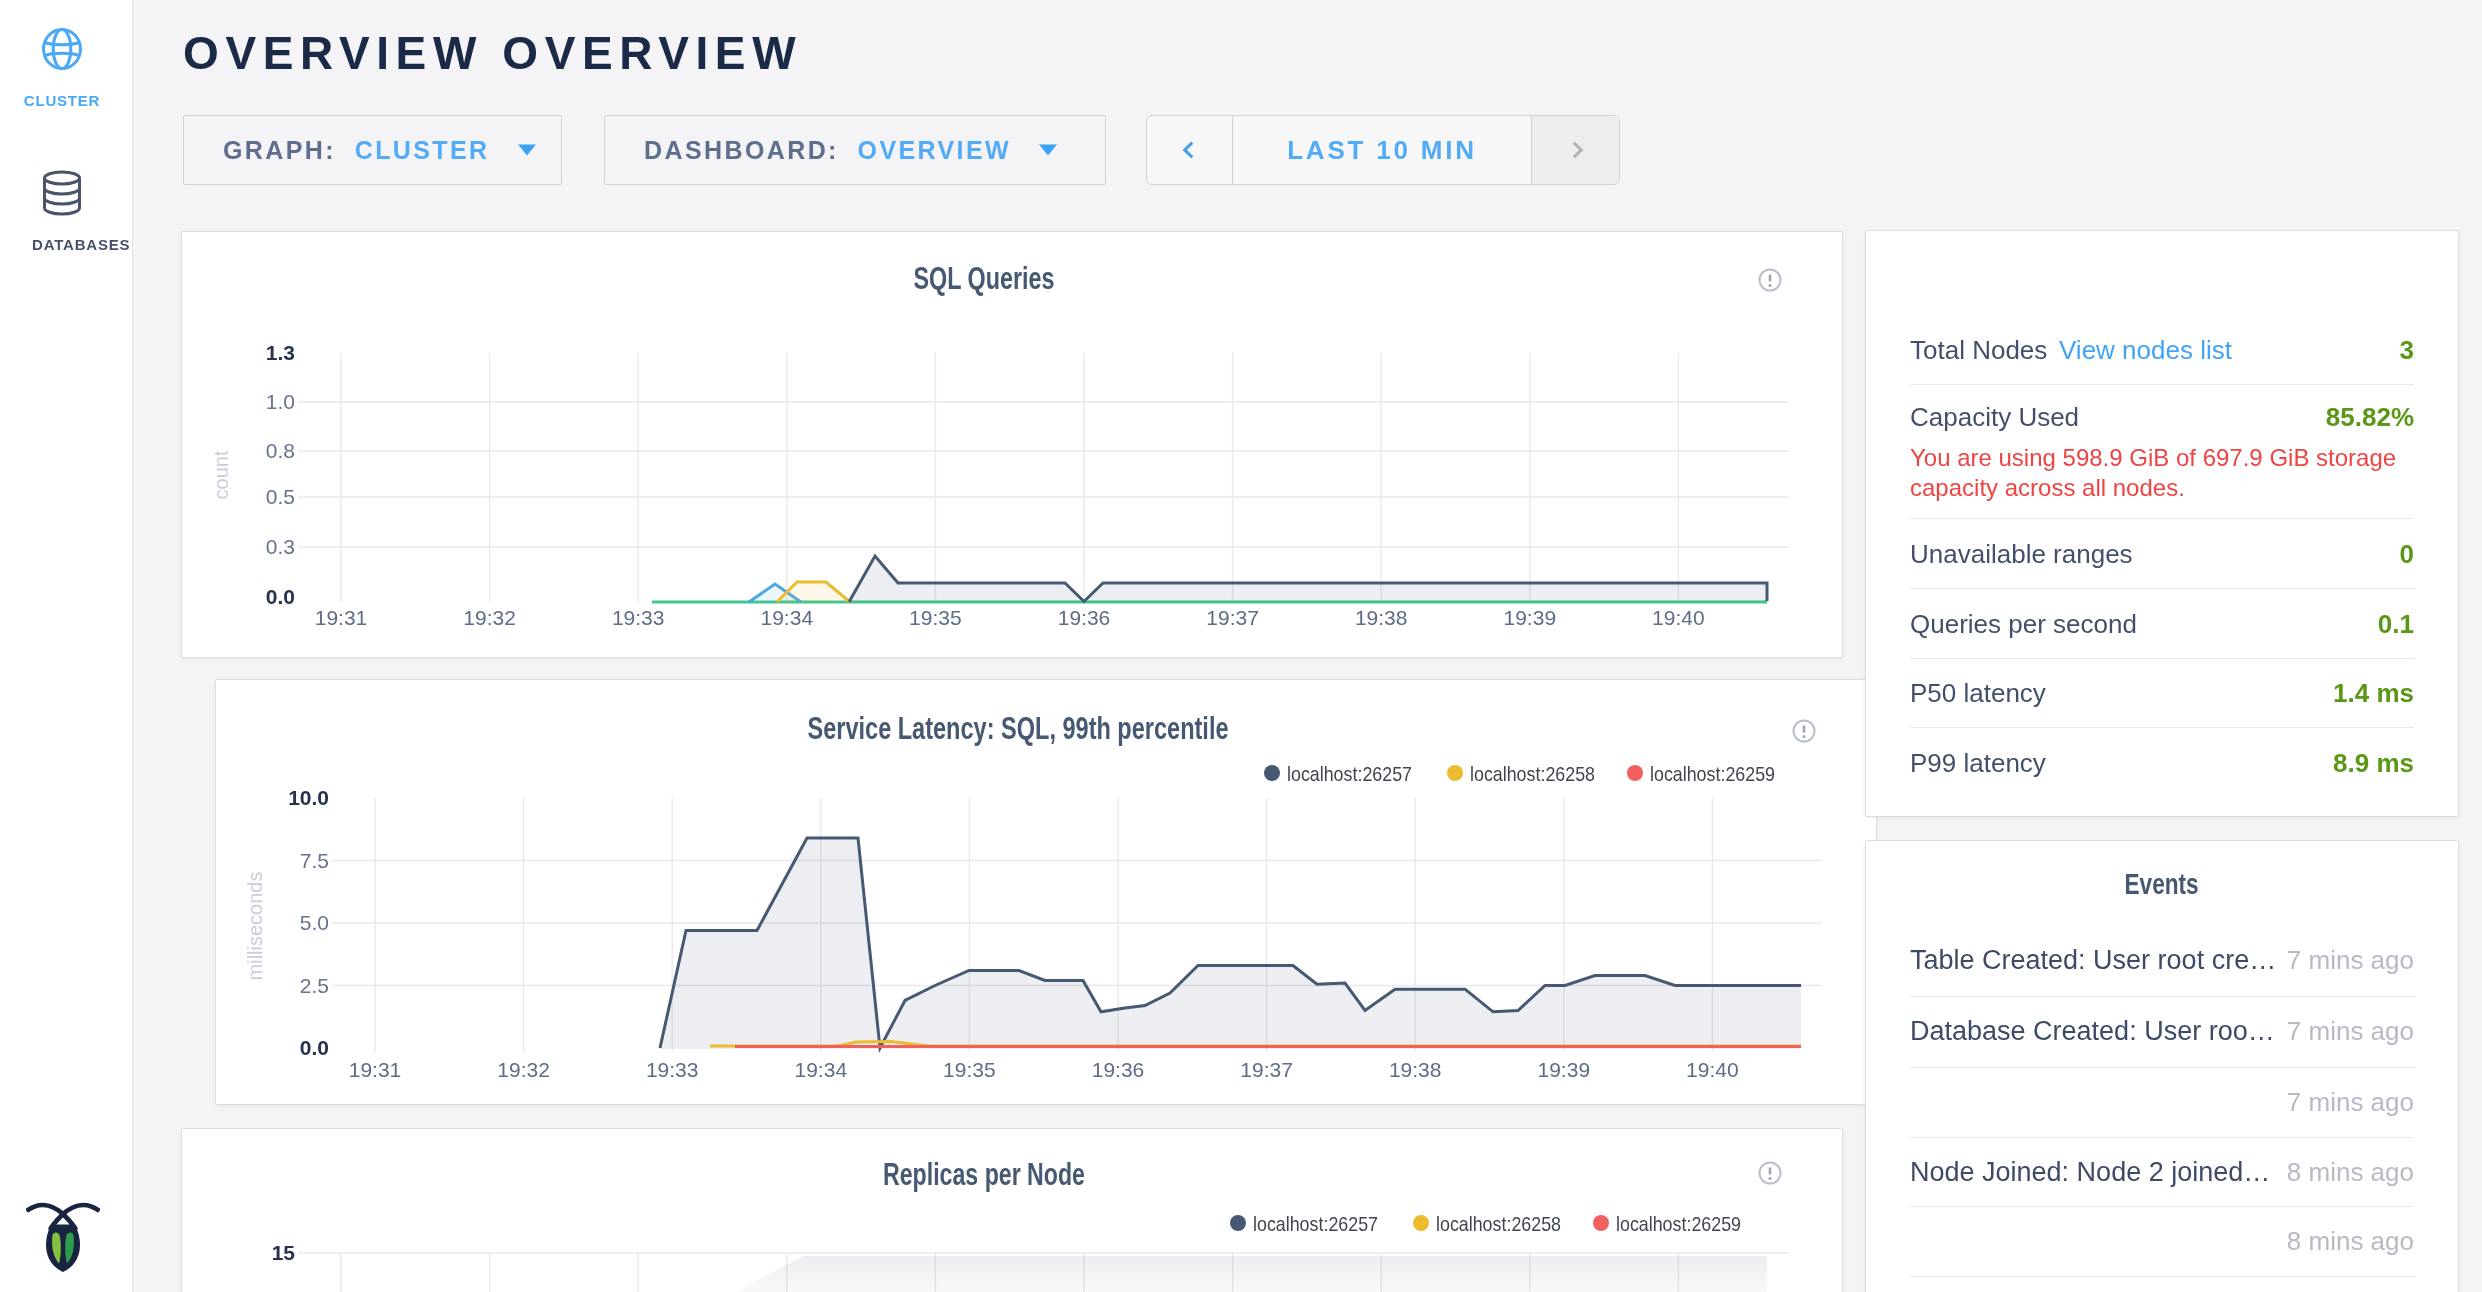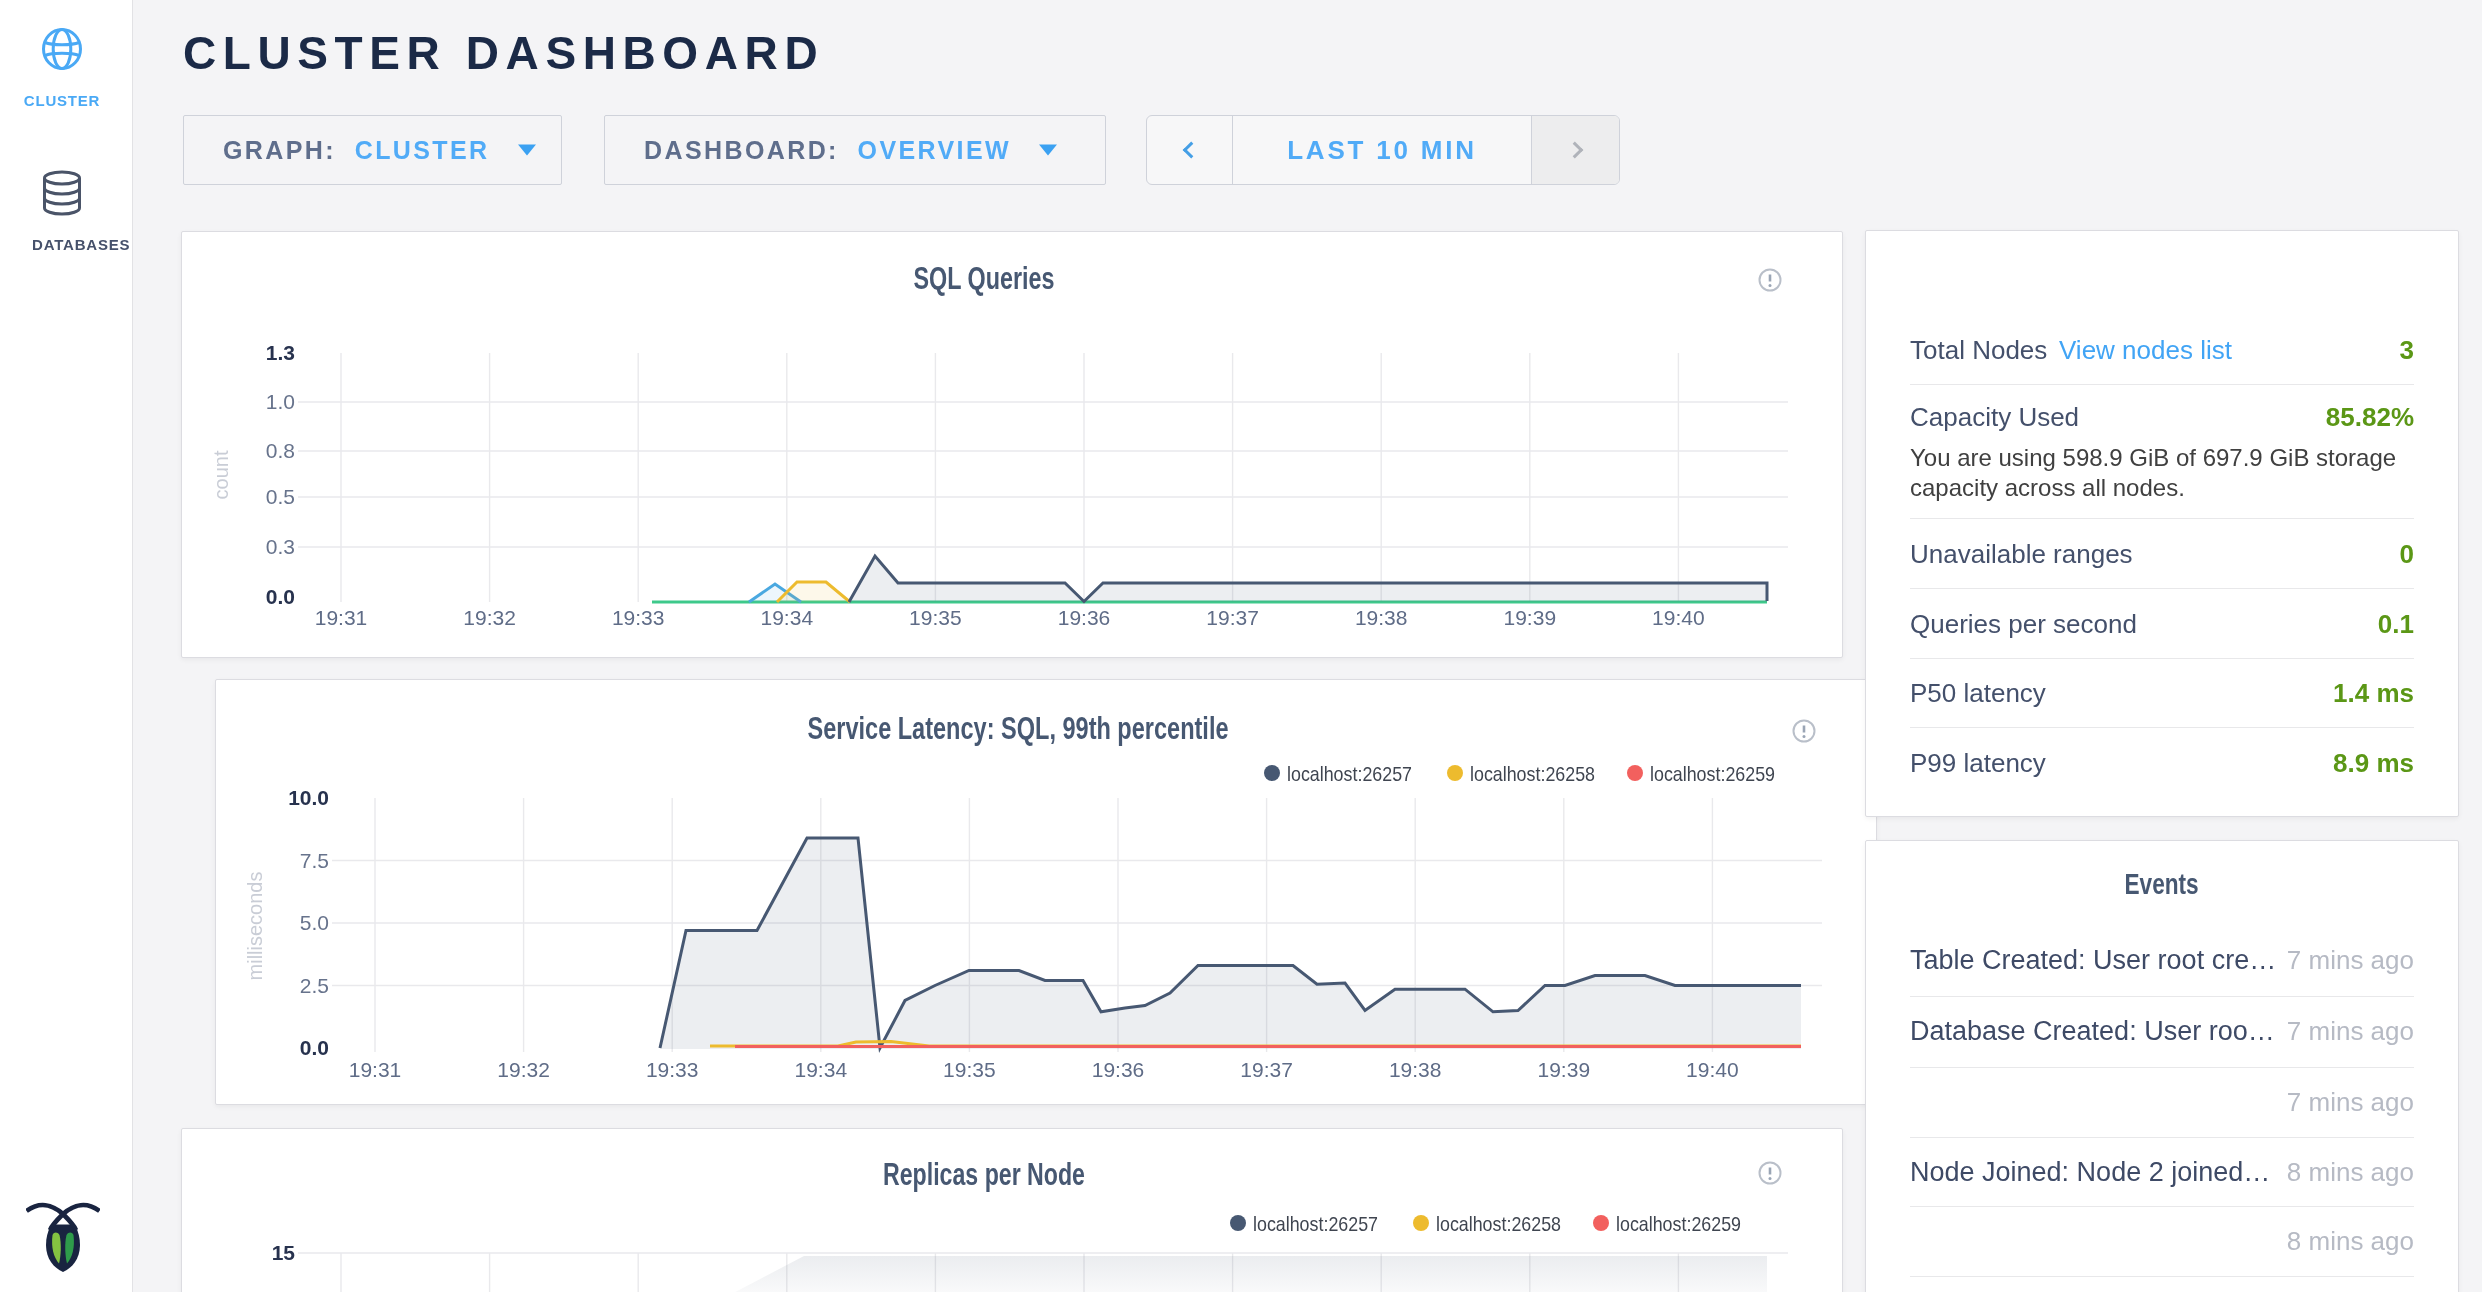--- a/index.html
+++ b/index.html
@@ -27,21 +27,21 @@
 .chev { position:absolute; left:50%; top:50%; width:12px; height:12px;
   border-left:3.6px solid #459fe6; border-bottom:3.6px solid #459fe6; }
 .chev.l { transform:translate(-40%,-50%) rotate(45deg); }
 .chev.r { border-color:#b0b3ba; transform:translate(-60%,-50%) rotate(225deg); }
 .panel { position:absolute; background:#ffffff; border:1px solid #dcdce1;
   border-radius:2px; box-shadow:0 2px 5px rgba(0,0,0,0.05); }
 .slabel { position:absolute; left:44px; font-size:26px; color:#44506b; height:40px; line-height:40px; }
 .slink { position:absolute; left:193px; font-size:26px; color:#41a4f5; height:40px; line-height:40px; }
 .sval { position:absolute; right:44px; font-size:26px; font-weight:bold; color:#5b9716;
   height:40px; line-height:40px; }
-.sdesc { position:absolute; left:44px; font-size:24px; color:#404040; line-height:30px; }
+.sdesc { position:absolute; left:44px; font-size:24px; color:#ef4444; line-height:30px; }
 .sep { position:absolute; left:44px; right:44px; height:1px; background:#e8e8ea; }
 .ptitle { position:absolute; width:100%; text-align:center; font-size:29px;
   font-weight:bold; color:#475872; }
 .ptitle span { display:inline-block; transform:scaleX(0.78); }
 .etext { position:absolute; left:44px; font-size:27px; color:#3e4a66; height:40px; line-height:40px; }
 .eago { position:absolute; right:44px; font-size:26px; color:#b6bac4; height:40px; line-height:40px; }
 </style></head>
 <body>
 <div id="page">
   <div id="sidebar">
@@ -68,21 +68,21 @@
     <svg width="74" height="78" viewBox="0 0 74 78" style="position:absolute;left:26px;top:1195px">
 <path d="M37,21 C26,25 20,36 20,50 C20,64 28,73 37,77 C46,73 54,64 54,50 C54,36 48,25 37,21 Z" fill="#192440"></path>
 <path d="M37,16 L26,29.5 L48,29.5 Z" fill="#ffffff"></path>
 <path d="M26.5,40 C25,52.5 27.5,62 33,68.5 C35,61 35.5,48 33.5,40 C31.2,36.8 28.3,36.8 26.5,40 Z" fill="#84c341"></path>
 <path d="M47.5,40 C49,52.5 46.5,62 41,68.5 C39,61 38.5,48 40.5,40 C42.8,36.8 45.7,36.8 47.5,40 Z" fill="#2e9c4a"></path>
 <path d="M0.5,16 C13,6.5 26,9 37,19 C44,26 48,30 50,35" fill="none" stroke="#192440" stroke-width="4.6"></path>
 <path d="M73.5,16 C61,6.5 48,9 37,19 C30,26 26,30 24,35" fill="none" stroke="#192440" stroke-width="4.6"></path>
 </svg>
   </div>
 
-  <h1>CLUSTER DASHBOARD</h1>
+  <h1>OVERVIEW OVERVIEW</h1>
 
   <div class="dd" style="left:183px;width:379px;">
     <div style="position:absolute;left:39px;top:50%;transform:translateY(-50%);white-space:nowrap;">GRAPH:&nbsp; <span class="bl">CLUSTER</span><span class="caret"></span></div>
   </div>
   <div class="dd" style="left:604px;width:502px;">
     <div style="position:absolute;left:39px;top:50%;transform:translateY(-50%);white-space:nowrap;">DASHBOARD:&nbsp; <span class="bl">OVERVIEW</span><span class="caret"></span></div>
   </div>
   <div id="timesel">
     <div class="seg1">
         <div class="chev l"></div>

